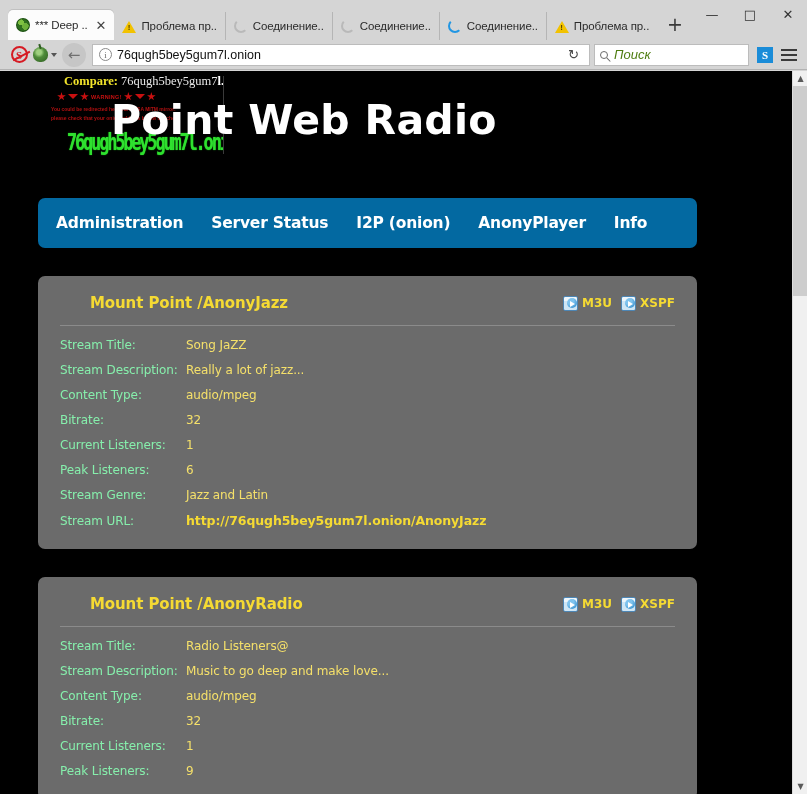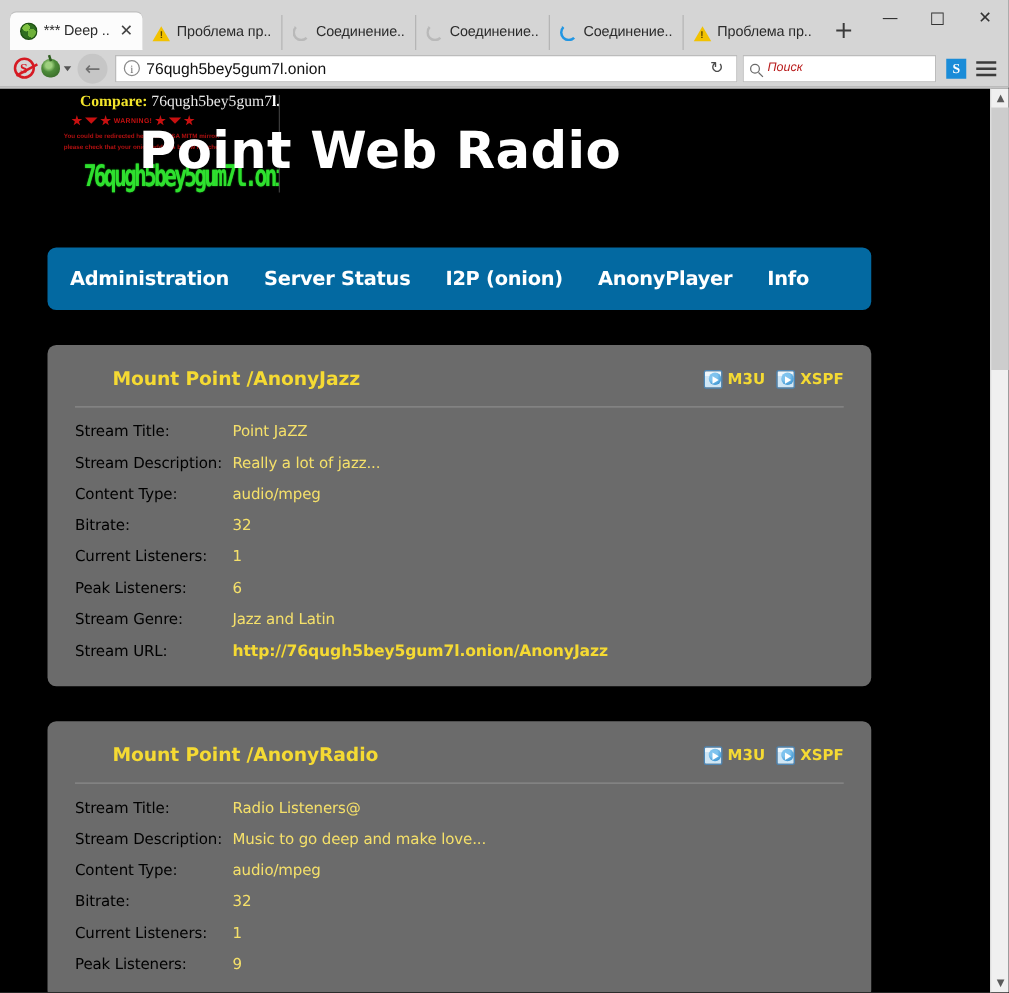--- a/index.html
+++ b/index.html
@@ -147,21 +147,21 @@
     display: flex; align-items: center; padding: 0 5px; flex: none;
   }
   .searchglass {
     width: 8px; height: 8px; border-radius: 50%; border: 1.4px solid #6a6a6a;
     position: relative; flex: none; margin-right: 6px;
   }
   .searchglass::after {
     content: ""; position: absolute; right: -3px; bottom: -2.5px;
     width: 4.5px; height: 1.4px; background: #6a6a6a; transform: rotate(45deg);
   }
-  .searchph { font-size: 10px; color: #b91c1c; font-style: italic; }
+  .searchph { font-size: 13px; color: #4d7c0f; font-style: italic; }
   .sbtn {
     width: 16px; height: 16px; background: #1a8cd8; color: #fff;
     font-size: 11px; font-weight: bold; display: flex;
     align-items: center; justify-content: center; flex: none;
     margin: 0 8px; font-family: "Liberation Serif", serif;
   }
   .hamburger { display: flex; flex-direction: column; gap: 3px; flex: none; margin-right: 4px; }
   .hamburger i { display: block; width: 16px; height: 2px; background: #3b3b3b; }
 
   
@@ -273,21 +273,21 @@
     width: 0; height: 0; border-left: 5px solid #fff;
     border-top: 3.5px solid transparent; border-bottom: 3.5px solid transparent;
   }
   .plabel {
     color: #f5da33; font-size: 12px; font-weight: bold;
     font-family: "DejaVu Sans", sans-serif;
   }
   .hr { height: 1px; background: #8b8b8b; margin-bottom: 6px; }
   .row { display: flex; align-items: baseline; padding: 5.5px 0; }
   .rlabel {
-    width: 126px; flex: none; color: #000000; font-size: 12px;
+    width: 126px; flex: none; color: #86efac; font-size: 12px;
     font-family: "DejaVu Sans", sans-serif; letter-spacing: -0.1px;
   }
   .rvalue {
     color: #f5e06a; font-size: 12px;
     font-family: "DejaVu Sans", sans-serif; letter-spacing: -0.1px;
   }
   .rvalue.bold { font-weight: bold; color: #f5da33; font-size: 12.5px; }
 
   
   .scrollbar {
@@ -433,21 +433,21 @@
             <a class="plink" href="#">
               <span class="playicon"></span>
               <span class="plabel">XSPF</span>
             </a>
           </div>
         </div>
         <div class="hr"></div>
 
         <div class="row">
           <span class="rlabel">Stream Title:</span>
-          <span class="rvalue">Point JaZZ</span>
+          <span class="rvalue">Song JaZZ</span>
         </div>
         <div class="row">
           <span class="rlabel">Stream Description:</span>
           <span class="rvalue">Really a lot of jazz...</span>
         </div>
         <div class="row">
           <span class="rlabel">Content Type:</span>
           <span class="rvalue">audio/mpeg</span>
         </div>
         <div class="row">

